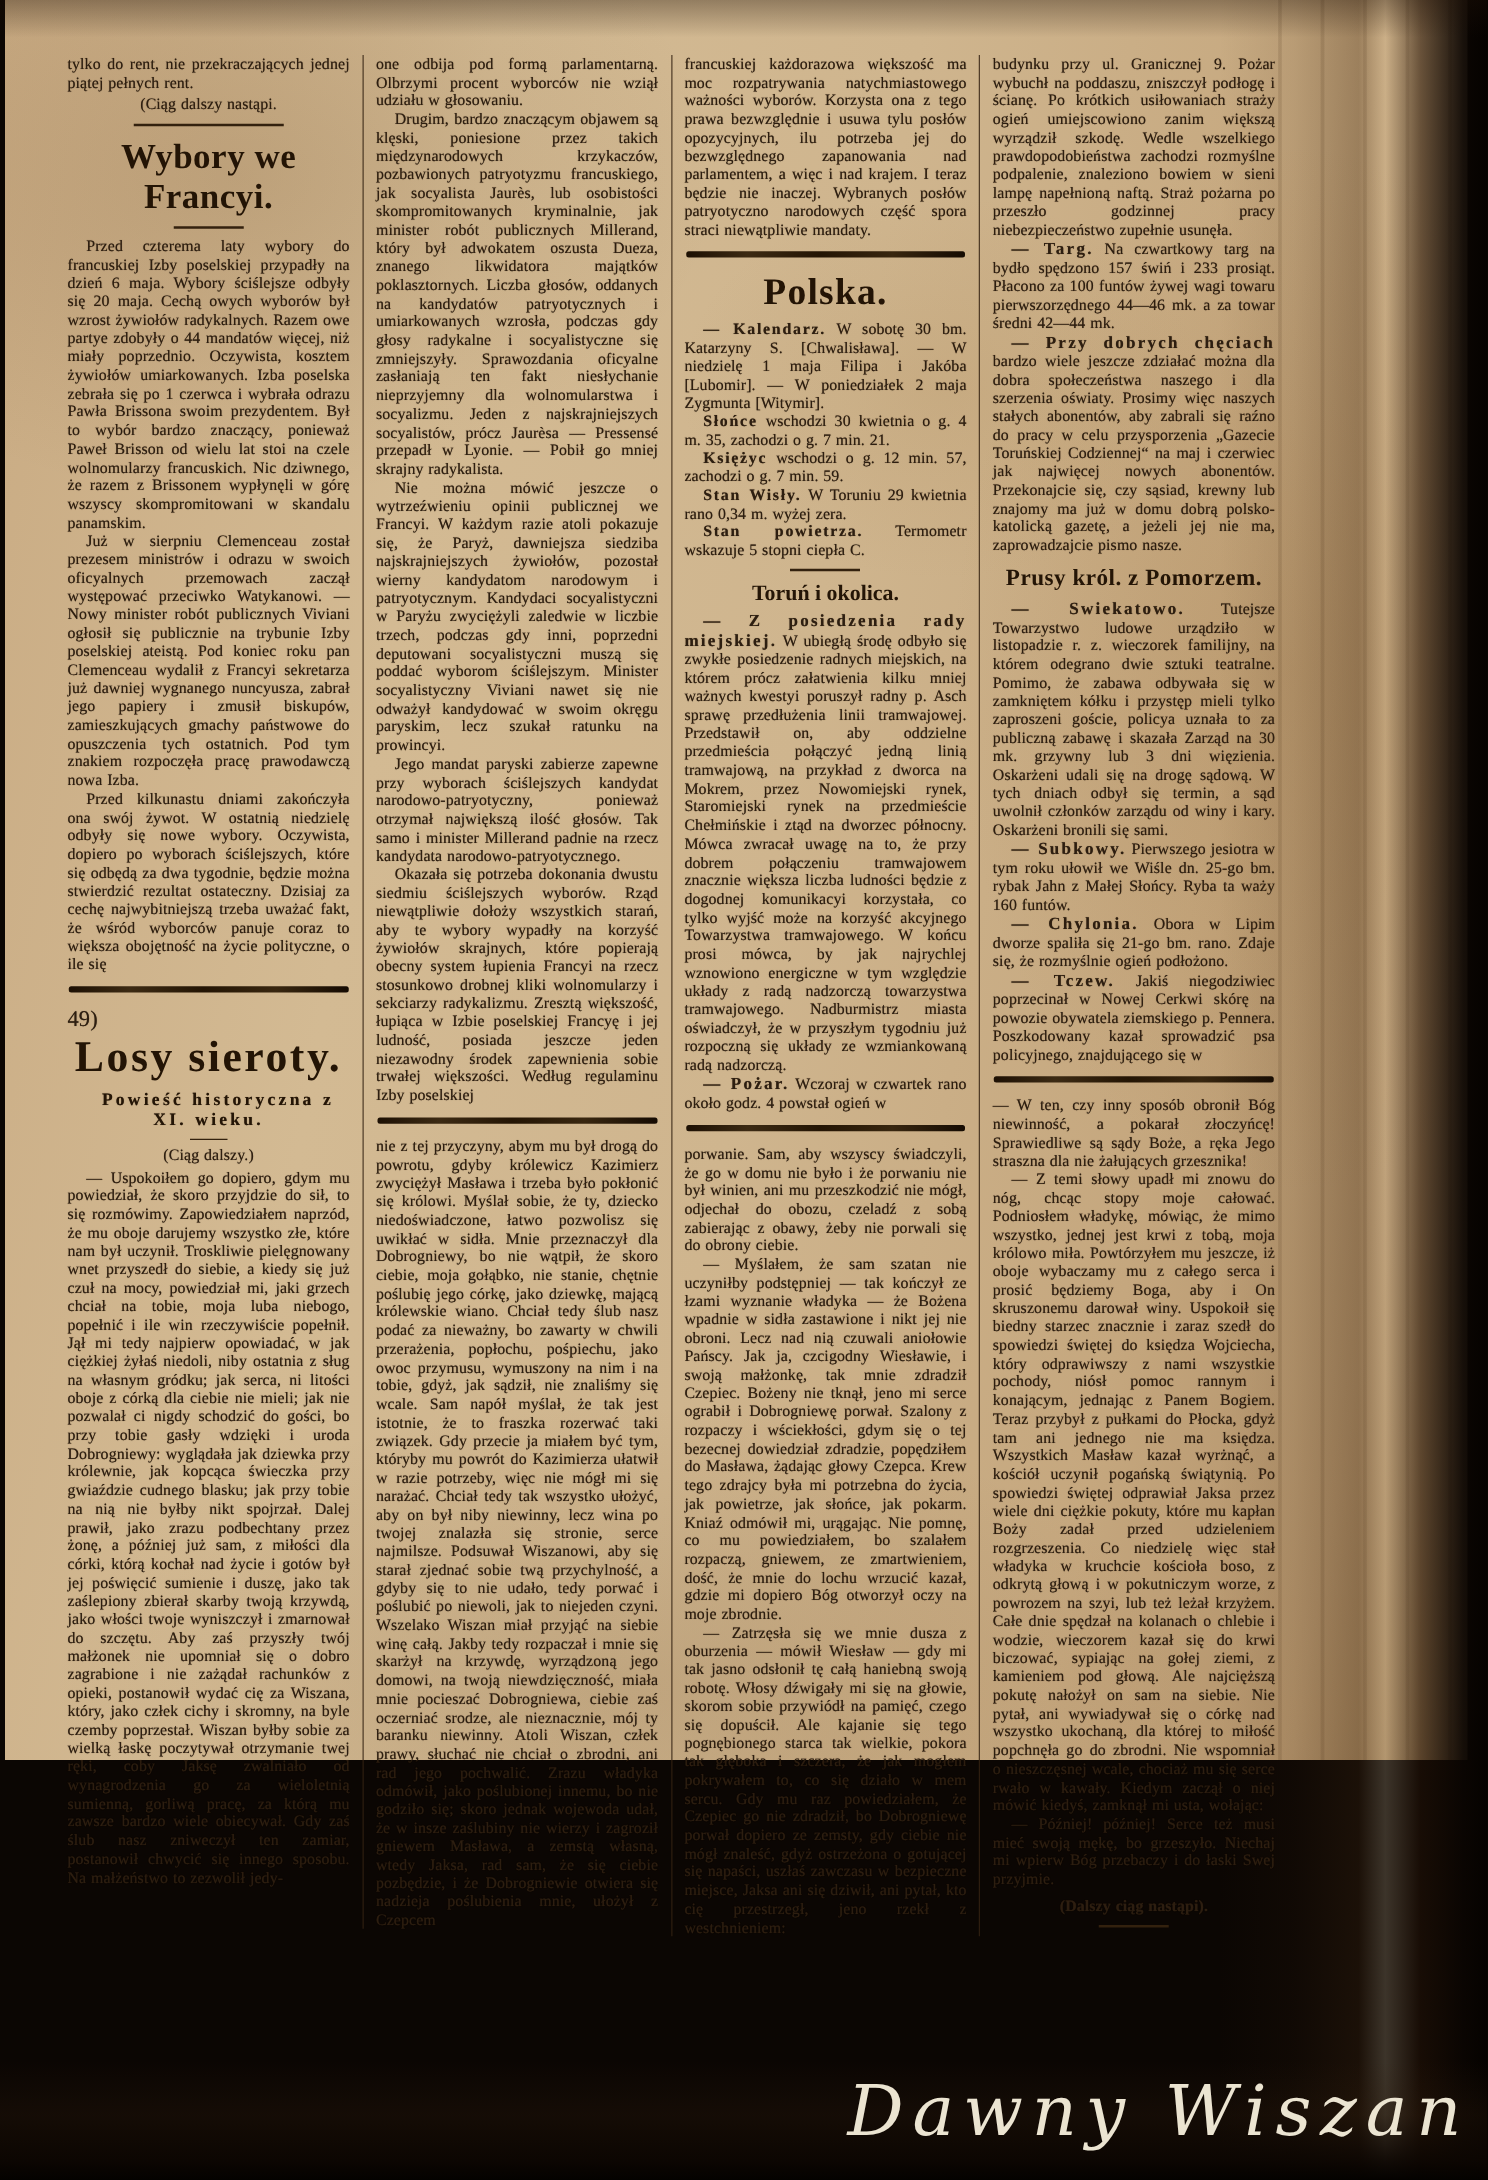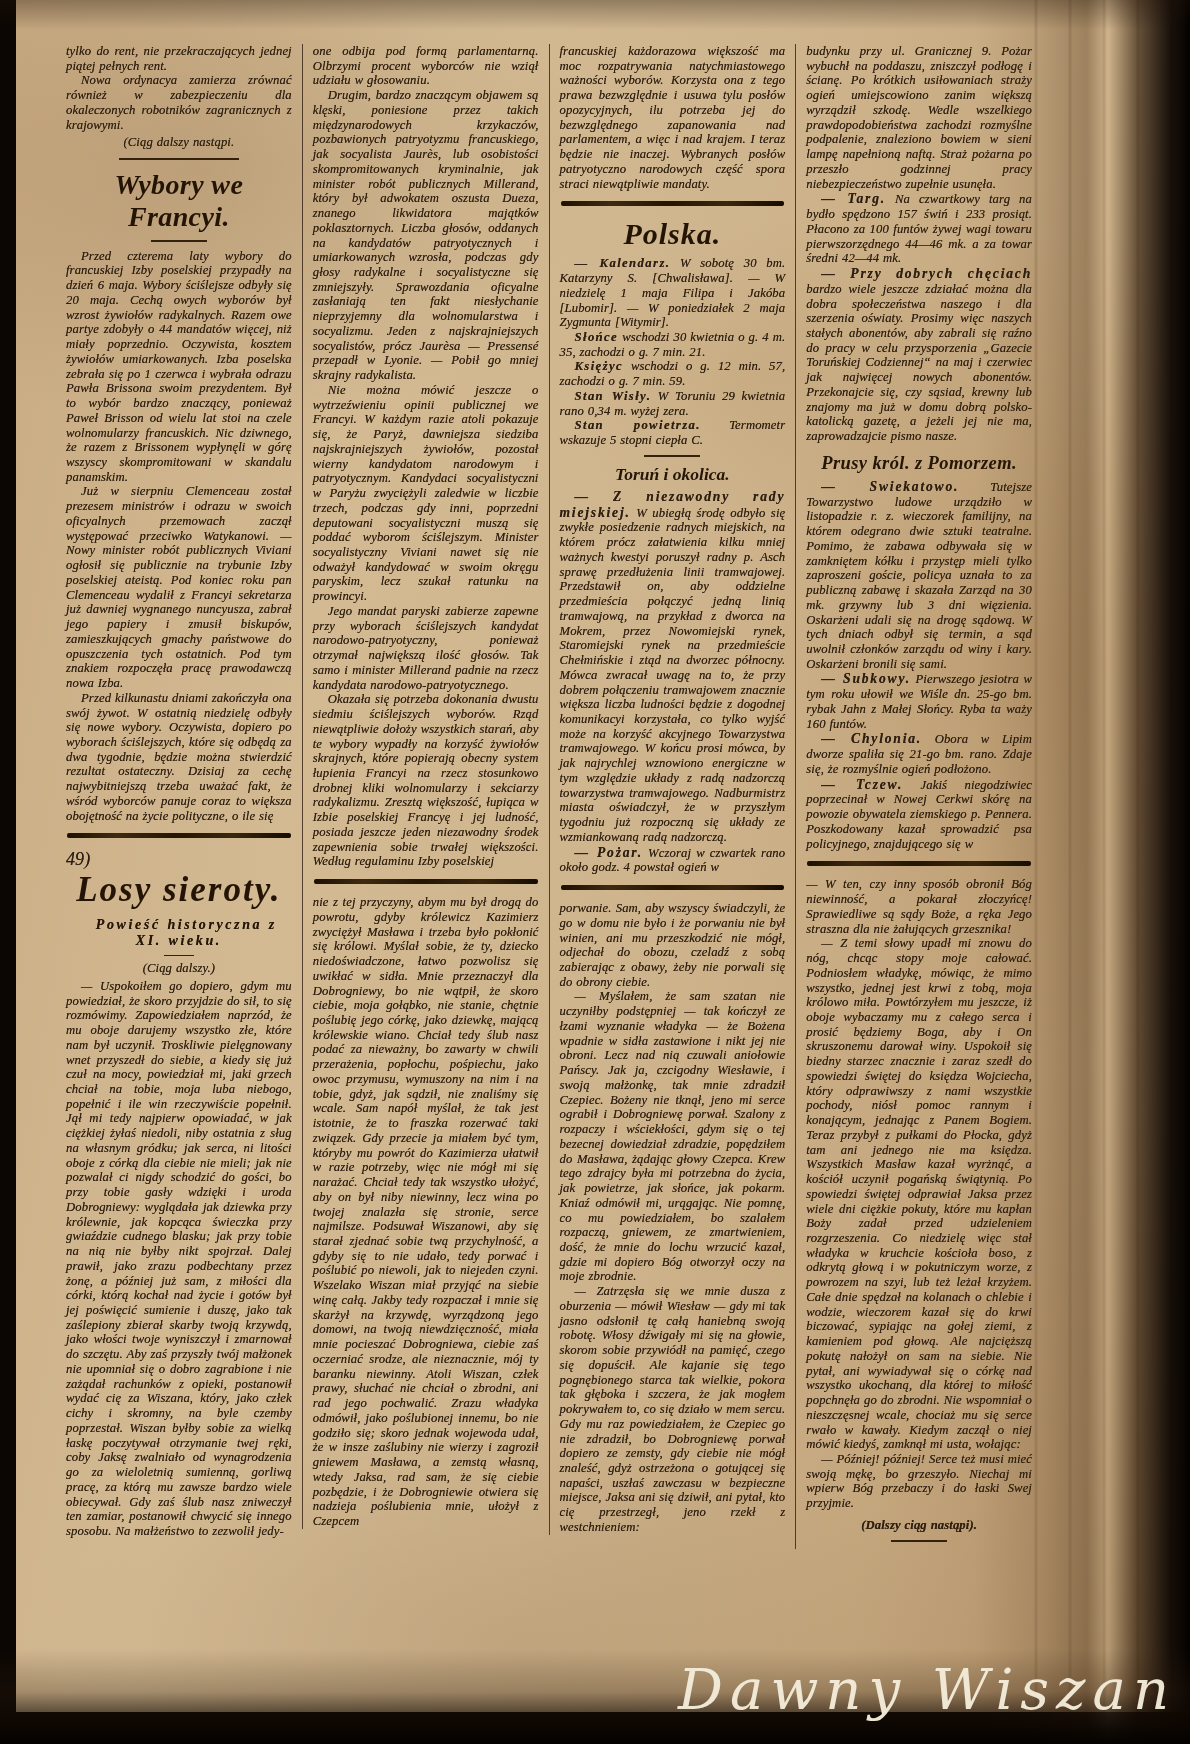--- a/index.html
+++ b/index.html
@@ -1,25 +1,24 @@
 <!DOCTYPE html>
 <html><head>
 <meta charset="utf-8">
 <style>
   html,body{margin:0;padding:0;background:#0b0603;}
   .scene{position:relative;width:1190px;height:1744px;background:#0b0603;overflow:hidden;
          font-family:"Liberation Serif","DejaVu Serif",serif;}
-  .paper{position:absolute;left:16px;top:0;width:1170px;height:1712px;
+  .paper{position:absolute;left:4px;top:0;width:1170px;height:1408px;
     background:
       radial-gradient(ellipse 620px 420px at 16% 10%, rgba(96,62,28,.16), transparent 62%),
       radial-gradient(ellipse 420px 650px at 88% 38%, rgba(150,108,58,.20), transparent 65%),
       radial-gradient(ellipse 760px 380px at 42% 96%, rgba(96,64,30,.14), transparent 60%),
       radial-gradient(ellipse 300px 220px at 64% 22%, rgba(170,135,85,.18), transparent 70%),
       linear-gradient(100deg,#c9ab83 0%,#d3ba93 28%,#cfb58e 52%,#c5a77e 76%,#b2926a 90%,#96774f 100%);
-    font-style: italic;
   }
   .paper::after{content:"";position:absolute;top:0;right:0;width:170px;height:100%;opacity:.55;
     background:repeating-linear-gradient(90deg, rgba(74,48,22,0) 0 18px, rgba(74,48,22,.28) 19px 21px, rgba(74,48,22,0) 22px 34px);}
   .edge-shade{position:absolute;top:0;right:0;width:215px;height:100%;pointer-events:none;
     background:linear-gradient(90deg, rgba(20,10,4,0) 0%, rgba(64,40,18,.10) 28%, rgba(64,40,18,.30) 52%,
       rgba(236,216,180,.22) 62%, rgba(34,18,7,.55) 75%, rgba(10,5,2,.92) 91%, #050200 100%);}
   .bottom-shade{position:absolute;left:0;bottom:0;width:100%;height:95px;pointer-events:none;
     background:linear-gradient(180deg, rgba(20,10,4,0) 0%, rgba(46,28,12,.28) 45%, rgba(12,6,2,.88) 84%, #040200 100%);}
   .top-shade{position:absolute;left:0;top:0;width:100%;height:30px;pointer-events:none;
     background:linear-gradient(180deg, rgba(30,16,6,.35), rgba(30,16,6,0));}
@@ -56,21 +55,20 @@
 </style>
 </head>
 <body>
 
 <div class="scene">
   <div class="paper">
     <div class="content">
 
       <section class="col">
         <p class="p cont">tylko do rent, nie przekraczających jednej piątej pełnych rent.</p>
-        <p class="p">Nowa ordynacya zamierza zrównać również w zabezpieczeniu dla okaleczonych robotników zagranicznych z krajowymi.</p>
         <p class="p cnote">(Ciąg dalszy nastąpi.</p>
         <div class="rmed"></div>
         <h2 class="art-head">Wybory we Francyi.</h2>
         <div class="rshort"></div>
         <p class="p">Przed czterema laty wybory do francuskiej Izby poselskiej przypadły na dzień 6 maja. Wybory ściślejsze odbyły się 20 maja. Cechą owych wyborów był wzrost żywiołów radykalnych. Razem owe partye zdobyły o 44 mandatów więcej, niż miały poprzednio. Oczywista, kosztem żywiołów umiarkowanych. Izba poselska zebrała się po 1 czerwca i wybrała odrazu Pawła Brissona swoim prezydentem. Był to wybór bardzo znaczący, ponieważ Paweł Brisson od wielu lat stoi na czele wolnomularzy francuskich. Nic dziwnego, że razem z Brissonem wypłynęli w górę wszyscy skompromitowani w skandalu panamskim.</p>
         <p class="p">Już w sierpniu Clemenceau został prezesem ministrów i odrazu w swoich oficyalnych przemowach zaczął występować przeciwko Watykanowi. — Nowy minister robót publicznych Viviani ogłosił się publicznie na trybunie Izby poselskiej ateistą. Pod koniec roku pan Clemenceau wydalił z Francyi sekretarza już dawniej wygnanego nuncyusza, zabrał jego papiery i zmusił biskupów, zamieszkujących gmachy państwowe do opuszczenia tych ostatnich. Pod tym znakiem rozpoczęła pracę prawodawczą nowa Izba.</p>
         <p class="p">Przed kilkunastu dniami zakończyła ona swój żywot. W ostatnią niedzielę odbyły się nowe wybory. Oczywista, dopiero po wyborach ściślejszych, które się odbędą za dwa tygodnie, będzie można stwierdzić rezultat ostateczny. Dzisiaj za cechę najwybitniejszą trzeba uważać fakt, że wśród wyborców panuje coraz to większa obojętność na życie polityczne, o ile się</p>
         <div class="bar"></div>
         <p class="p serial-no">49)</p>
         <h1 class="serial-title">Losy sieroty.</h1>
@@ -110,21 +108,21 @@
           <span class="lead">Stan Wisły.</span>
           <span>W Toruniu 29 kwietnia rano 0,34 m. wyżej zera.</span>
         </p>
         <p class="p">
           <span class="lead">Stan powietrza.</span>
           <span>Termometr wskazuje 5 stopni ciepła C.</span>
         </p>
         <div class="rshort"></div>
         <h3 class="torun-head">Toruń i okolica.</h3>
         <p class="p">
-          <span class="lead big">— Z niezawodny rady miejskiej.</span>
+          <span class="lead big">— Z posiedzenia rady miejskiej.</span>
           <span>W ubiegłą środę odbyło się zwykłe posiedzenie radnych miejskich, na którem prócz załatwienia kilku mniej ważnych kwestyi poruszył radny p. Asch sprawę przedłużenia linii tramwajowej. Przedstawił on, aby oddzielne przedmieścia połączyć jedną linią tramwajową, na przykład z dworca na Mokrem, przez Nowomiejski rynek, Staromiejski rynek na przedmieście Chełmińskie i ztąd na dworzec północny. Mówca zwracał uwagę na to, że przy dobrem połączeniu tramwajowem znacznie większa liczba ludności będzie z dogodnej komunikacyi korzystała, co tylko wyjść może na korzyść akcyjnego Towarzystwa tramwajowego. W końcu prosi mówca, by jak najrychlej wznowiono energiczne w tym względzie układy z radą nadzorczą towarzystwa tramwajowego. Nadburmistrz miasta oświadczył, że w przyszłym tygodniu już rozpoczną się układy ze wzmiankowaną radą nadzorczą.</span>
         </p>
         <p class="p">
           <span class="lead big">— Pożar.</span>
           <span>Wczoraj w czwartek rano około godz. 4 powstał ogień w</span>
         </p>
         <div class="bar"></div>
         <p class="p cont">porwanie. Sam, aby wszyscy świadczyli, że go w domu nie było i że porwaniu nie był winien, ani mu przeszkodzić nie mógł, odjechał do obozu, czeladź z sobą zabierając z obawy, żeby nie porwali się do obrony ciebie.</p>
         <p class="p">— Myślałem, że sam szatan nie uczyniłby podstępniej — tak kończył ze łzami wyznanie władyka — że Bożena wpadnie w sidła zastawione i nikt jej nie obroni. Lecz nad nią czuwali aniołowie Pańscy. Jak ja, czcigodny Wiesławie, i swoją małżonkę, tak mnie zdradził Czepiec. Bożeny nie tknął, jeno mi serce ograbił i Dobrogniewę porwał. Szalony z rozpaczy i wściekłości, gdym się o tej bezecnej dowiedział zdradzie, popędziłem do Masława, żądając głowy Czepca. Krew tego zdrajcy była mi potrzebna do życia, jak powietrze, jak słońce, jak pokarm. Kniaź odmówił mi, urągając. Nie pomnę, co mu powiedziałem, bo szalałem rozpaczą, gniewem, ze zmartwieniem, dość, że mnie do lochu wrzucić kazał, gdzie mi dopiero Bóg otworzył oczy na moje zbrodnie.</p>
         <p class="p">— Zatrzęsła się we mnie dusza z oburzenia — mówił Wiesław — gdy mi tak jasno odsłonił tę całą haniebną swoją robotę. Włosy dźwigały mi się na głowie, skorom sobie przywiódł na pamięć, czego się dopuścił. Ale kajanie się tego pognębionego starca tak wielkie, pokora tak głęboka i szczera, że jak mogłem pokrywałem to, co się działo w mem sercu. Gdy mu raz powiedziałem, że Czepiec go nie zdradził, bo Dobrogniewę porwał dopiero ze zemsty, gdy ciebie nie mógł znaleść, gdyż ostrzeżona o gotującej się napaści, uszłaś zawczasu w bezpieczne miejsce, Jaksa ani się dziwił, ani pytał, kto cię przestrzegł, jeno rzekł z westchnieniem:</p>

